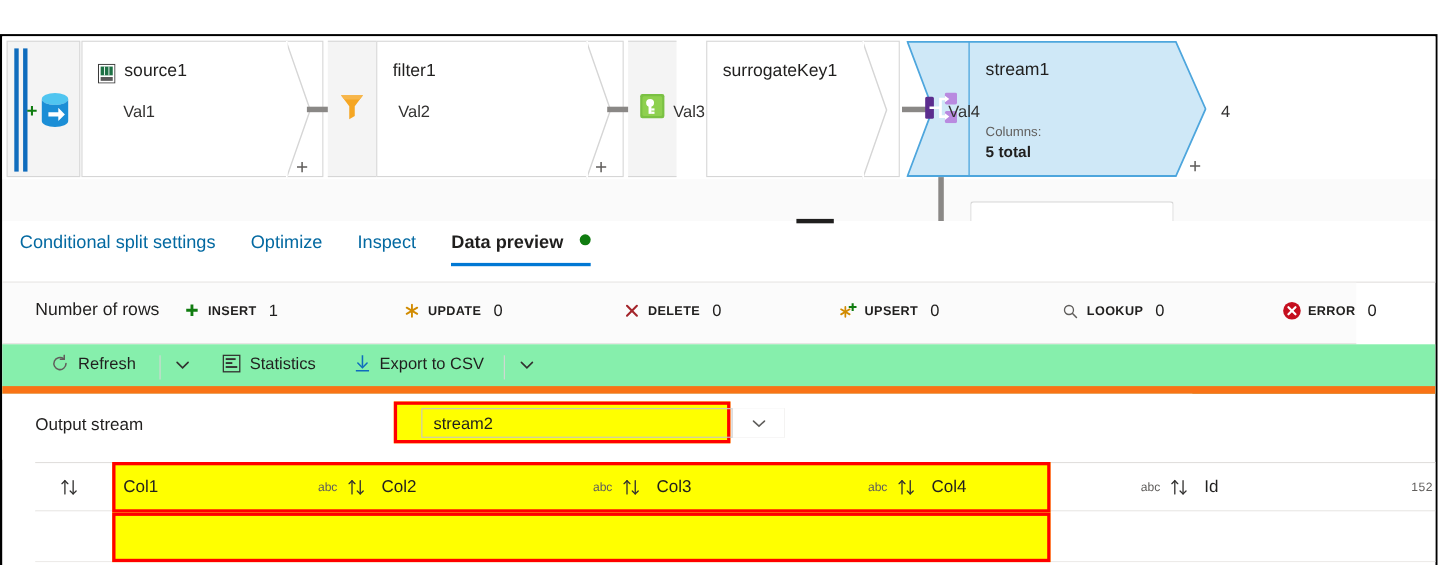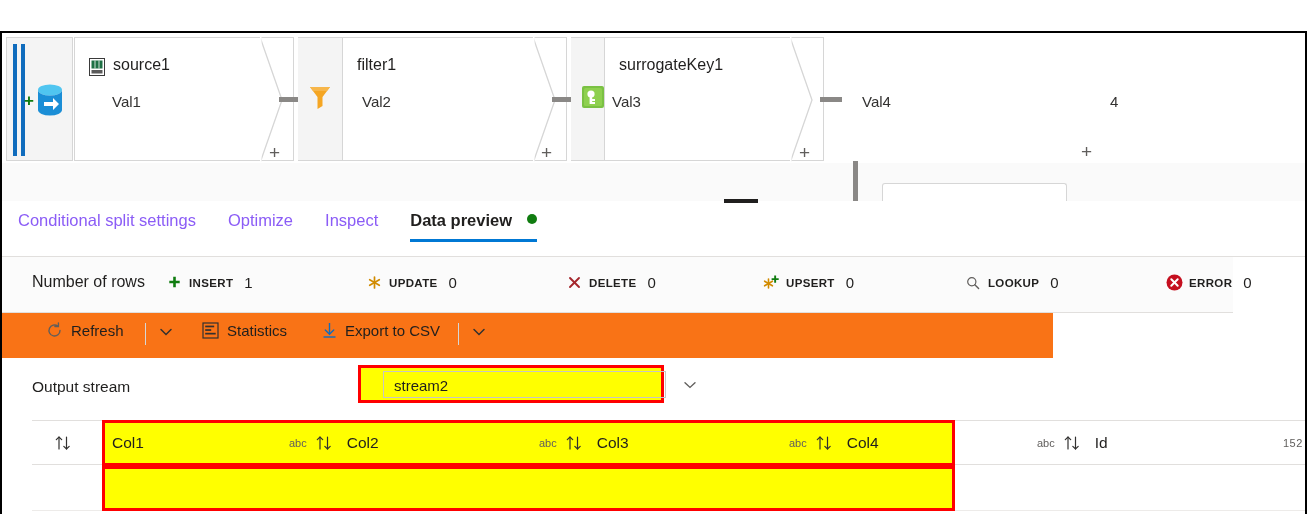--- a/index.html
+++ b/index.html
@@ -104,21 +104,21 @@
     border-bottom: 1px solid #e1dfdd;
   }
   .dragbar {
     position: absolute; left: 722px; top: -2px;
     width: 34px; height: 4px; background: #201f1e;
   }
   .tabs { position: absolute; left: 16px; top: 10px; display: flex; align-items: flex-end; }
   .tab {
     position: relative;
     font-size: 16.5px;
-    color: #8b5cf6;
+    color: #0369a1;
     padding: 0 0 12px 0;
     margin-right: 32px;
     white-space: nowrap;
     cursor: pointer;
   }
   .tab.active { font-weight: bold; color: #201f1e; }
   .tab.active::after {
     content: ""; position: absolute; left: 0; right: 0; bottom: 0;
     height: 3px; background: #0078d4;
   }
@@ -144,23 +144,23 @@
     display: flex; align-items: center;
     white-space: nowrap;
   }
   .counter .ci { width: 18px; display:flex; align-items:center; justify-content:center; margin-right: 6px; }
   .counter .cname { font-size: 11.5px; font-weight: bold; letter-spacing: .35px; color: #201f1e; }
   .counter .cval { font-size: 15px; color: #201f1e; margin-left: 11px; }
 
   
   .toolbar {
     position: absolute; left: 0; top: 280px;
-    width: 1051px; height: 45px;
-    background: #f97316;
-    border-bottom: 1px solid #f97316;
+    width: 1303px; height: 45px;
+    background: #86efac;
+    border-bottom: 7px solid #f97316;
   }
   .tb-item {
     position: absolute; top: 9px;
     display: flex; align-items: center;
     font-size: 15px; color: #201f1e;
     cursor: pointer; white-space: nowrap;
   }
   .tb-item .tbi { margin-right: 8px; display:flex; align-items:center; }
   .tb-sep { position:absolute; top:10px; width:1px; height:22px; background:#d6d6d6; }
   .tb-caret { position: absolute; top: 10px; cursor: pointer; }
@@ -320,31 +320,50 @@
           <rect x="2" y="2" width="22" height="22" rx="2" fill="#7ac143"></rect>
           <rect x="4" y="4" width="18" height="18" rx="1.5" fill="#8ed04f"></rect>
           <circle cx="11" cy="10" r="3.6" fill="#ffffff"></circle>
           <rect x="9.6" y="11" width="2.6" height="9" fill="#ffffff"></rect>
           <rect x="12" y="15" width="3" height="2" fill="#ffffff"></rect>
           <rect x="12" y="18" width="3" height="2" fill="#ffffff"></rect>
         </svg>
       </span>
     </div>
 
-    <div class="node" style="left:602px; width:220px;">
+    <div class="node" style="left:640px; width:176px;">
       <svg class="node-arrow-right" viewBox="0 0 34 126" preserveAspectRatio="none">
         <path d="M0,0 L22,63 L0,126" fill="#ffffff" stroke="#d6d6d6" stroke-width="1.3"></path>
         <line x1="0" y1="0" x2="0" y2="126" stroke="#ffffff" stroke-width="3"></line>
       </svg>
       <div class="node-title">surrogateKey1</div>
       <div class="plus" style="left:194px; top:105px;">+</div>
     </div>
 
     <div class="connector" style="left:818px; top:64px; width:22px;"></div>
 
+    <div style="position:absolute; left:822px; top:4px; width:273px; height:124px;">
+      <svg width="273" height="124" viewBox="0 0 273 124" preserveAspectRatio="none" style="position:absolute; left:0; top:0;">
+        <path d="M1,1 L245,1 L272,62 L245,123 L1,123 L24,62 Z" fill="#cfe8f7" stroke="#4ea6dd" stroke-width="1.6"></path>
+        <line x1="57" y1="1" x2="57" y2="123" stroke="#4ea6dd" stroke-width="1.2"></line>
+      </svg>
+      <span style="position:absolute; left:17px; top:47px;">
+        <svg width="30" height="28" viewBox="0 0 30 28">
+          <rect x="0" y="4" width="8" height="20" rx="1.5" fill="#5b2d8e"></rect>
+          <rect x="18" y="0" width="11" height="11" rx="1.5" fill="#b98ae0"></rect>
+          <rect x="18" y="17" width="11" height="11" rx="1.5" fill="#b98ae0"></rect>
+          <path d="M4 14 h10 v-8 h6 M14 14 v8 h6" stroke="#ffffff" stroke-width="2.4" fill="none"></path>
+          <path d="M18 3 l4 3 -4 3 z" fill="#ffffff"></path>
+          <path d="M18 19 l4 3 -4 3 z" fill="#ffffff"></path>
+        </svg>
+      </span>
+      <div class="node-title" style="left:72px; top:18px;">stream1</div>
+      <div class="node-sub-label" style="left:72px;">Columns:</div>
+      <div class="node-sub-value" style="left:72px;">5 total</div>
+    </div>
     <div class="plus" style="left:1079px; top:109px;">+</div>
 
     <div style="position:absolute; left:851px; top:128px; width:5px; height:40px; background:#8a8886;"></div>
     <div style="position:absolute; left:880px; top:150px; width:185px; height:26px;
                 border:1px solid #d6d6d6; border-bottom:none; border-radius:3px 3px 0 0; background:#ffffff;"></div>
   </div>
 
   <div class="tabbar">
     <div class="dragbar"></div>
     <div class="tabs">

